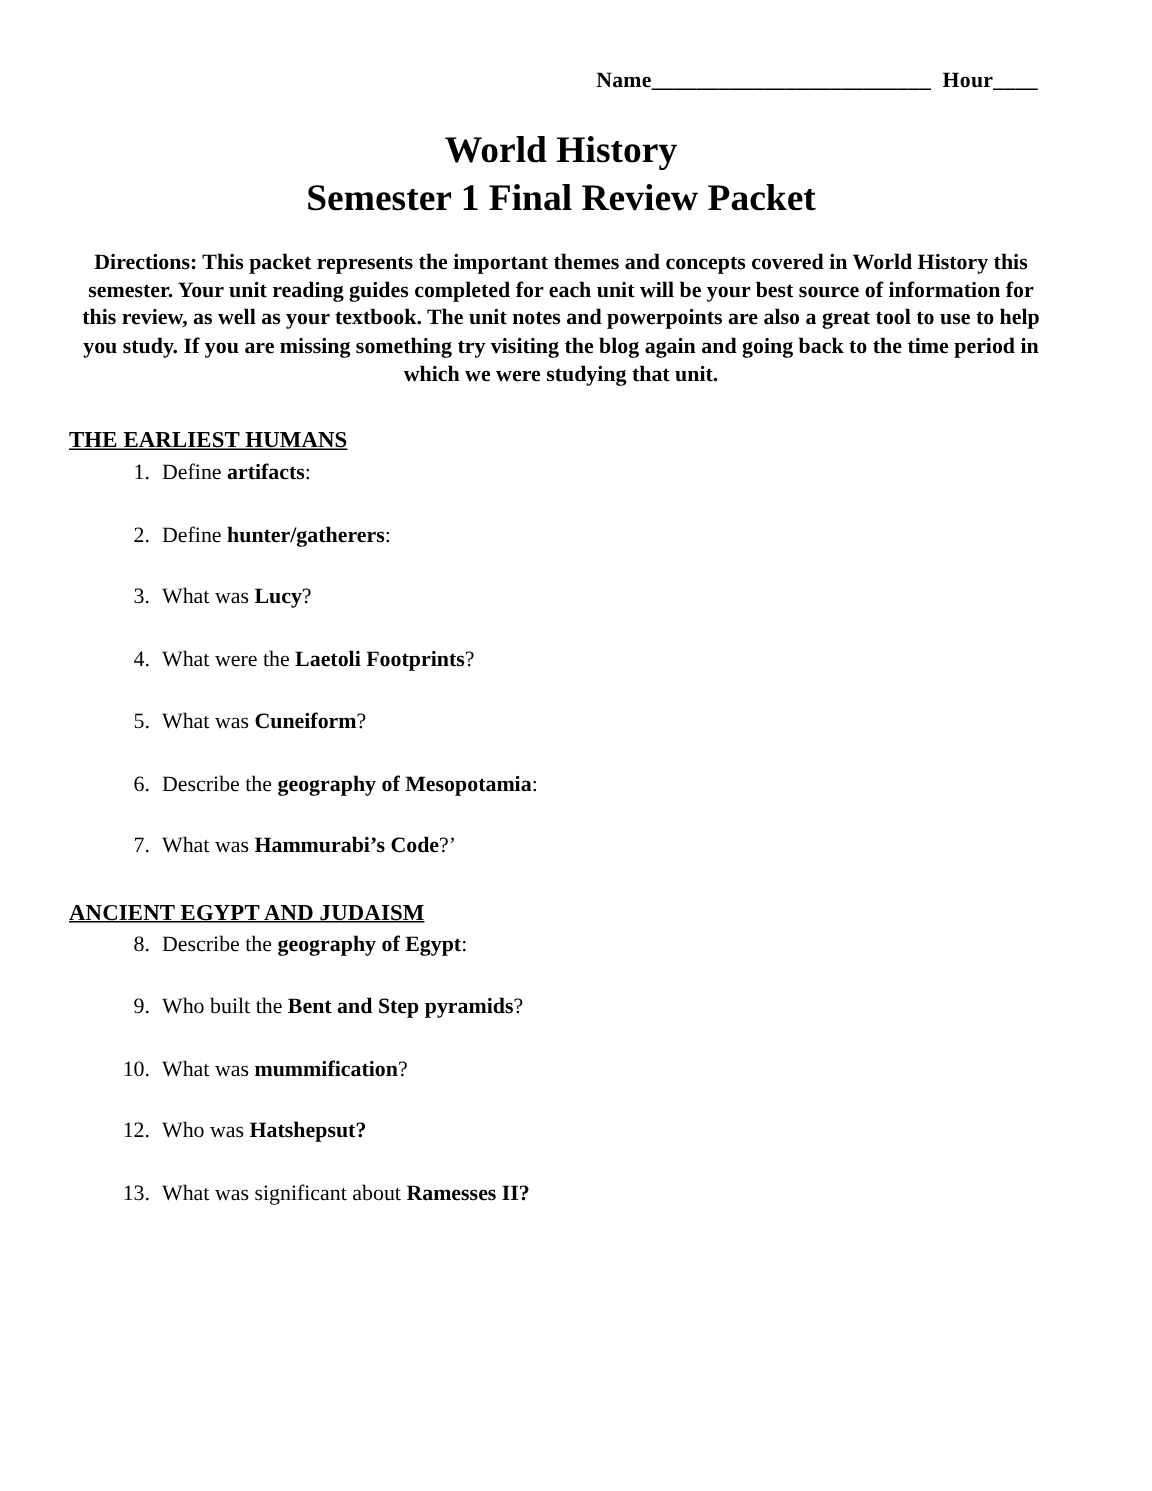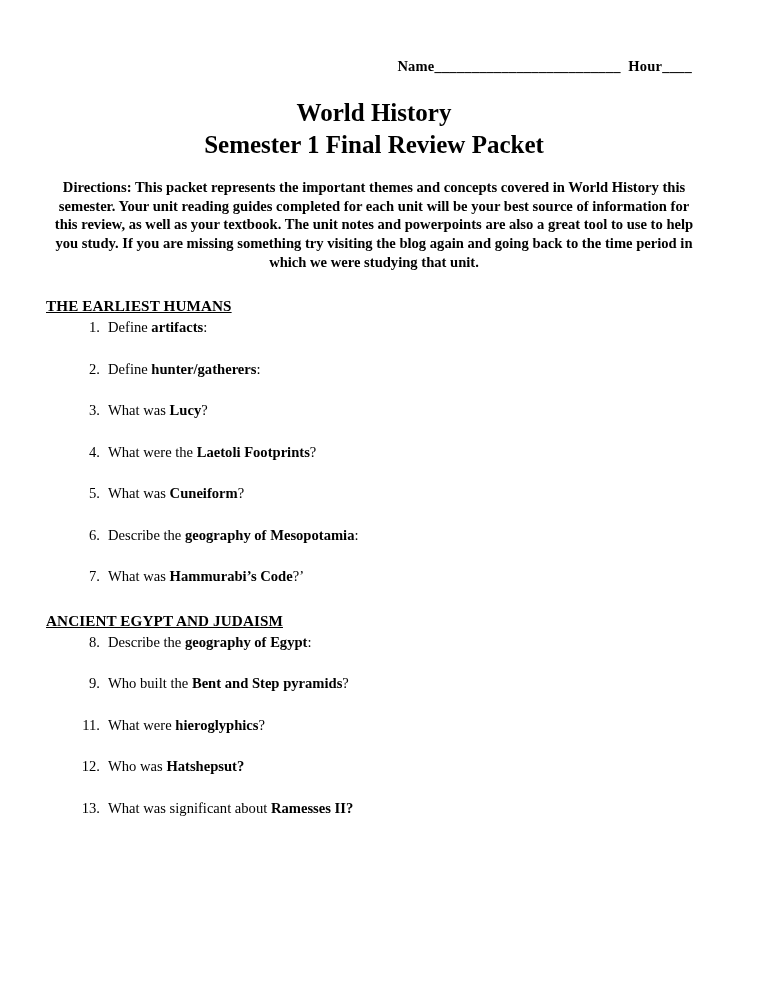--- a/index.html
+++ b/index.html
@@ -12,21 +12,21 @@
     height: 994px;
     font-family: "Liberation Serif", serif;
     color: #000000;
     position: relative;
     overflow: hidden;
   }
   .page {
     width: 748px;
     height: 994px;
     box-sizing: border-box;
-    padding: 52px 46px 0 46px;
+    padding: 40px 46px 0 46px;
     position: relative;
   }
   .name-line {
     text-align: right;
     font-family: "Liberation Serif", serif;
     font-weight: bold;
     font-size: 14.5px;
     letter-spacing: 0.2px;
     margin: 6px 10px 0 0;
     white-space: pre;
@@ -150,22 +150,22 @@
     <ol class="qlist">
       <li class="q gap-8">
         <span class="num">8.</span>
         <span class="text"><span>Describe the </span><b>geography of Egypt</b><span>:</span></span>
       </li>
       <li class="q gap-7">
         <span class="num">9.</span>
         <span class="text"><span>Who built the </span><b>Bent and Step pyramids</b><span>?</span></span>
       </li>
       <li class="q gap-7">
-        <span class="num wide">11.</span>
-        <span class="text"><span>What were </span><b>hieroglyphics</b><span>?</span></span>
+        <span class="num wide">10.</span>
+        <span class="text"><span>What was </span><b>mummification</b><span>?</span></span>
       </li>
       <li class="q gap-7">
         <span class="num wide">12.</span>
         <span class="text"><span>Who was </span><b>Hatshepsut?</b><span></span></span>
       </li>
       <li class="q gap-7">
         <span class="num wide">13.</span>
         <span class="text"><span>What was significant about </span><b>Ramesses II?</b><span></span></span>
       </li>
     </ol>

